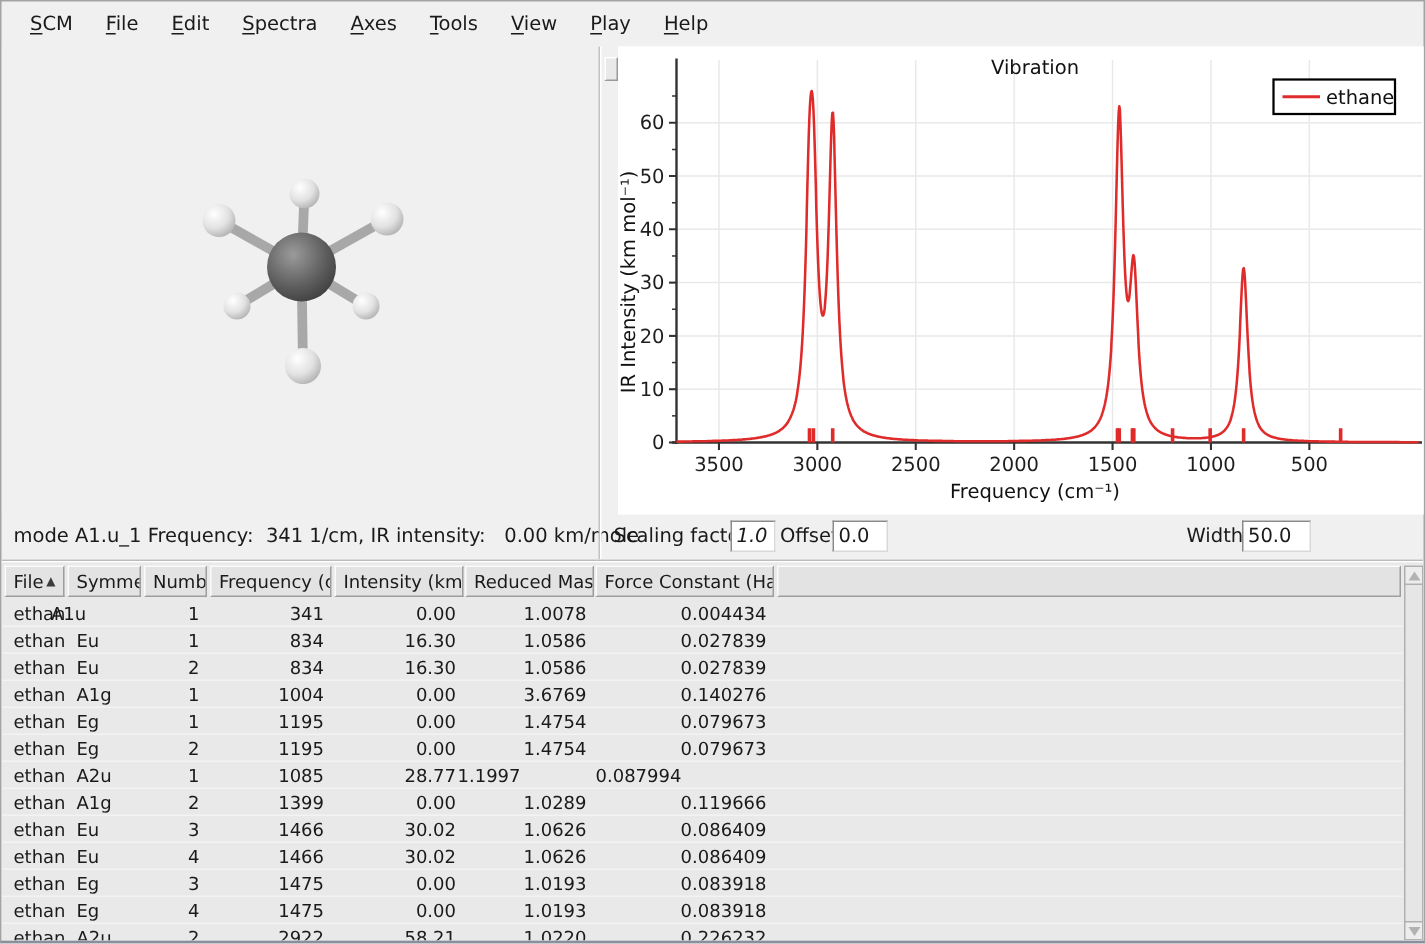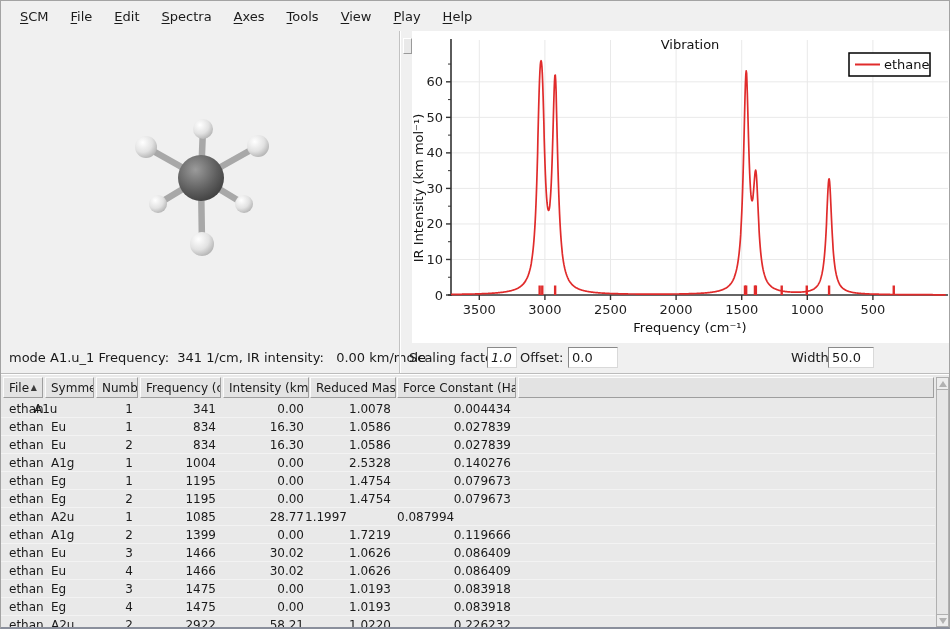--- a/index.html
+++ b/index.html
@@ -169,21 +169,21 @@
         <rect x="437" y="22" width="81" height="23" fill="#ffffff" stroke="#000" stroke-width="1.5"></rect>
         <line x1="443" y1="33.5" x2="468" y2="33.5" stroke="#e02b2b" stroke-width="2"></line>
         <text x="472" y="38" font-size="13" fill="#111">ethane</text>
       </g>
     </svg>
 
   <div class="controls">
     <span class="lbl" style="left:8px">Scaling factor:</span>
     <input class="txt" style="left: 86px; width: 30px; font-style: italic;" value="1.0">
     <span class="lbl" style="left:119px">Offset:</span>
-    <input class="txt" style="left: 154px; width: 50px; margin-left: 13px;" value="0.0">
+    <input class="txt" style="left: 154px; width: 37px;" value="0.0">
     <span class="lbl" style="left:390px">Width:</span>
     <input class="txt" style="left: 427px; width: 46px;" value="50.0">
   </div>
 
   <div class="hsep"></div>
 
   <div class="table-area">
     <div id="thead">
         <div class="th" style="left:2px;width:40px">
           <span>File</span>
@@ -236,21 +236,21 @@
           <div class="td" style="left:222px;width:86px;text-align:right;padding-right:5px">16.30</div>
           <div class="td" style="left:309px;width:86px;text-align:right;padding-right:5px">1.0586</div>
           <div class="td" style="left:396px;width:119px;text-align:right;padding-right:5px">0.027839</div>
         </div>
         <div class="tr" style="top:79px">
           <div class="td" style="left:2px;width:40px;text-align:left;padding-left:6px">ethane</div>
           <div class="td" style="left:44px;width:49px;text-align:left;padding-left:6px">A1g</div>
           <div class="td" style="left:95px;width:42px;text-align:right;padding-right:5px">1</div>
           <div class="td" style="left:139px;width:81px;text-align:right;padding-right:5px">1004</div>
           <div class="td" style="left:222px;width:86px;text-align:right;padding-right:5px">0.00</div>
-          <div class="td" style="left:309px;width:86px;text-align:right;padding-right:5px">2.5328</div>
+          <div class="td" style="left:309px;width:86px;text-align:right;padding-right:5px">3.6769</div>
           <div class="td" style="left:396px;width:119px;text-align:right;padding-right:5px">0.140276</div>
         </div>
         <div class="tr" style="top:97px">
           <div class="td" style="left:2px;width:40px;text-align:left;padding-left:6px">ethane</div>
           <div class="td" style="left:44px;width:49px;text-align:left;padding-left:6px">Eg</div>
           <div class="td" style="left:95px;width:42px;text-align:right;padding-right:5px">1</div>
           <div class="td" style="left:139px;width:81px;text-align:right;padding-right:5px">1195</div>
           <div class="td" style="left:222px;width:86px;text-align:right;padding-right:5px">0.00</div>
           <div class="td" style="left:309px;width:86px;text-align:right;padding-right:5px">1.4754</div>
           <div class="td" style="left:396px;width:119px;text-align:right;padding-right:5px">0.079673</div>
@@ -272,21 +272,21 @@
           <div class="td" style="left:222px;width:86px;text-align:right;padding-right:5px">28.77</div>
           <div class="td" style="left:304px;width:86px;text-align:left;padding-right:5px">1.1997</div>
           <div class="td" style="left:396px;width:119px;padding-right:5px">0.087994</div>
         </div>
         <div class="tr" style="top:151px">
           <div class="td" style="left:2px;width:40px;text-align:left;padding-left:6px">ethane</div>
           <div class="td" style="left:44px;width:49px;text-align:left;padding-left:6px">A1g</div>
           <div class="td" style="left:95px;width:42px;text-align:right;padding-right:5px">2</div>
           <div class="td" style="left:139px;width:81px;text-align:right;padding-right:5px">1399</div>
           <div class="td" style="left:222px;width:86px;text-align:right;padding-right:5px">0.00</div>
-          <div class="td" style="left:309px;width:86px;text-align:right;padding-right:5px">1.7219</div>
+          <div class="td" style="left:309px;width:86px;text-align:right;padding-right:5px">1.0289</div>
           <div class="td" style="left:396px;width:119px;text-align:right;padding-right:5px">0.119666</div>
         </div>
         <div class="tr" style="top:169px">
           <div class="td" style="left:2px;width:40px;text-align:left;padding-left:6px">ethane</div>
           <div class="td" style="left:44px;width:49px;text-align:left;padding-left:6px">Eu</div>
           <div class="td" style="left:95px;width:42px;text-align:right;padding-right:5px">3</div>
           <div class="td" style="left:139px;width:81px;text-align:right;padding-right:5px">1466</div>
           <div class="td" style="left:222px;width:86px;text-align:right;padding-right:5px">30.02</div>
           <div class="td" style="left:309px;width:86px;text-align:right;padding-right:5px">1.0626</div>
           <div class="td" style="left:396px;width:119px;text-align:right;padding-right:5px">0.086409</div>

